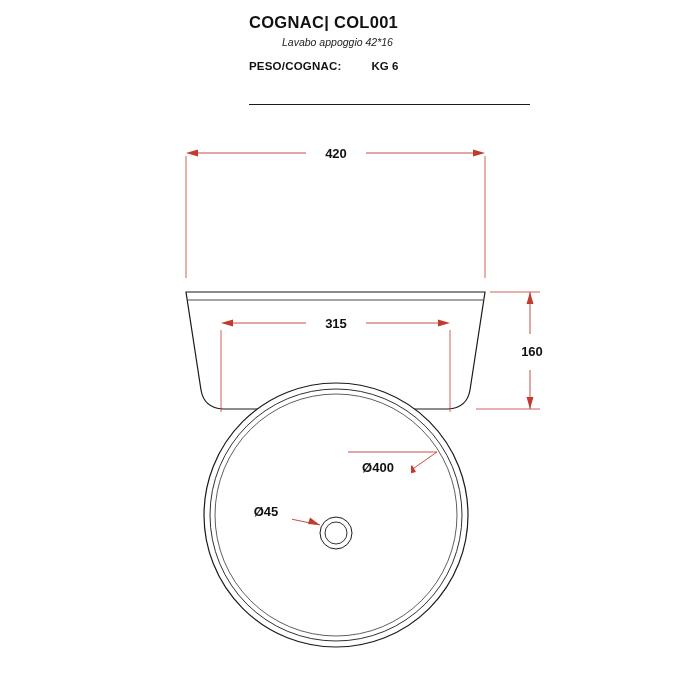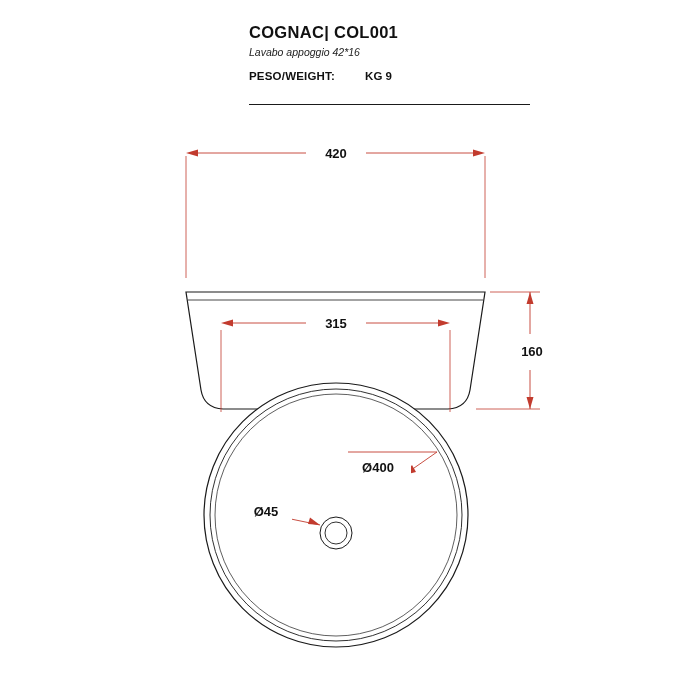--- a/index.html
+++ b/index.html
@@ -18,36 +18,37 @@
   #sheet {
     position: absolute;
     left: 0; top: 0;
     width: 700px;
     height: 700px;
   }
   
   .hdr {
     position: absolute;
     left: 249px;
-    top: 22px;
+    top: 12px;
     width: 420px;
   }
   .hdr-title {
     font-size: 16.5px;
     font-weight: bold;
     letter-spacing: 0.3px;
     color: #111;
     line-height: 20px;
   }
   .hdr-sub1 {
     font-size: 10.5px;
     font-style: italic;
     color: #222;
     line-height: 13px;
     margin-top: 4px;
+    margin-left: 33px;
   }
   .hdr-sub2 {
     font-size: 10.5px;
     color: #4a4a4a;
     line-height: 13px;
   }
   .hdr-weight {
     margin-top: 11px;
     font-size: 11.5px;
     font-weight: bold;
@@ -78,22 +79,22 @@
 </style>
 </head>
 <body>
 
 <div id="sheet">
 
   <div class="hdr">
     <div class="hdr-title">COGNAC| COL001</div>
     <div class="hdr-sub1">Lavabo appoggio 42*16</div>
     <div class="hdr-weight">
-      <span class="wlabel">PESO/WEIGHT:</span>
-      <span class="wvalue">KG 9</span>
+      <span class="wlabel">PESO/COGNAC:</span>
+      <span class="wvalue">KG 6</span>
     </div>
   </div>
   <div class="hdr-rule"></div>
 
   <svg width="700" height="360" viewBox="0 0 700 360" style="position:absolute; left:0; top:120px;">
 
     <path d="M 186 172
              L 485 172
              L 470 270
              Q 467 288 448 289

